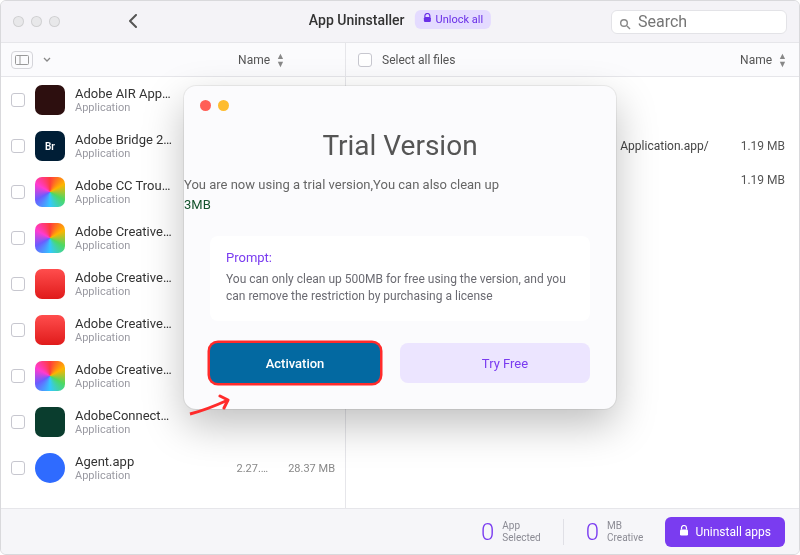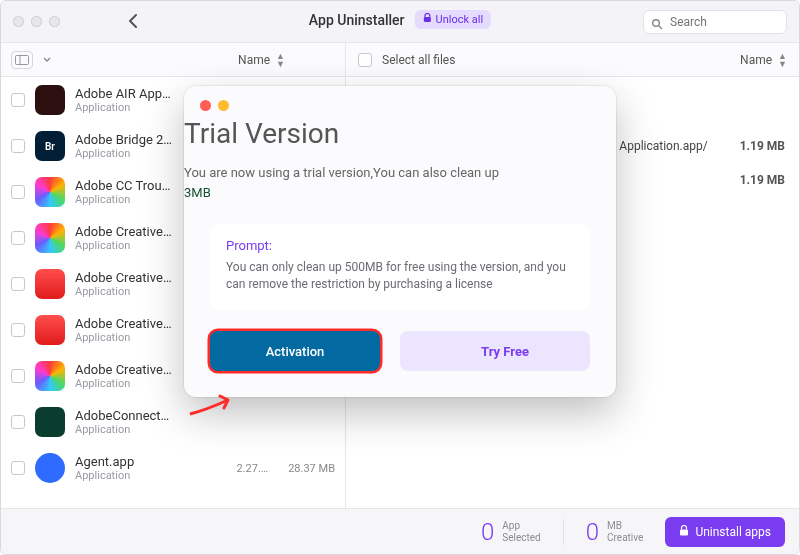--- a/index.html
+++ b/index.html
@@ -6,61 +6,61 @@
   body { background: #fff; width: 800px; height: 555px; overflow: hidden; position: relative; color: #333; }
   .window { width: 800px; height: 555px; border: 1px solid #d9d9dc; border-radius: 6px; background: #f8f8fa; display: flex; flex-direction: column; overflow: hidden; }
   .titlebar { height: 42px; display: flex; align-items: center; padding: 0 12px; border-bottom: 1px solid #e6e6ea; background: #f4f3f7; gap: 8px; }
   .traffic { display: flex; gap: 7px; }
   .dot { width: 11px; height: 11px; border-radius: 50%; border:1px solid rgba(0,0,0,.1); }
   .back-btn { margin-left: 60px; font-size: 18px; color:#555; cursor: pointer; }
   .title-center { position:absolute; left:50%; top:10px; transform:translateX(-50%); display:flex; align-items:center; gap:10px; }
   .app-title { font-size: 14px; font-weight: 500; color:#333; }
   .unlock-pill { background:#e4dbff; color:#6a2fe7; font-size:11px; padding:3px 8px; border-radius:6px; display:flex; gap:4px; align-items:center;}
   .search-wrap { margin-left:auto; }
-  .search { background:#fff; border:1px solid #e3e3e7; border-radius:6px; padding:4px 8px 4px 26px; font-size:12px; width:144px; color:#888; position:relative; height:24px;}
+  .search { background:#fff; border:1px solid #e3e3e7; border-radius:6px; padding:4px 8px 4px 26px; font-size:16px; width:176px; color:#888; position:relative; height:24px;}
   .columns-header { height:34px; border-bottom:1px solid #e6e6ea; display:flex; background:#fbfbfd;}
   .left-pane-head { width:345px; border-right:1px solid #e6e6ea; display:flex; align-items:center; padding:0 10px; gap:10px;}
   .right-pane-head { flex:1; display:flex; align-items:center; padding:0 12px; gap:10px;}
   .view-toggle { width:22px; height:18px; border:1px solid #d5d5da; border-radius:4px; display:inline-flex; align-items:center; justify-content:center; font-size:10px; color:#777;}
   .chev { font-size:10px; color:#777; }
   .sort-label { flex:1; display:flex; align-items:center; gap:6px; font-size:12px; color:#555; justify-content:flex-end; padding-right:50px;}
   .sort-ud { font-size:9px; color:#888; line-height:8px; display:flex; flex-direction:column;}
   .cbox { width:14px; height:14px; border:1.3px solid #c7c7cf; border-radius:3px; display:inline-block; background:#fff;}
   .content { flex:1; display:flex; overflow:hidden; }
   .left-list { width:345px; border-right:1px solid #e6e6ea; background:#fff; overflow:hidden; }
   .row { display:flex; align-items:center; padding:8px 10px; gap:10px; }
   .row .cbox { flex-shrink:0; }
   .app-icon { width:30px; height:30px; border-radius:7px; flex-shrink:0; display:flex; align-items:center; justify-content:center; font-size:12px; color:#fff; font-weight:600;}
   .app-meta { flex:1; min-width:0; }
   .app-name { font-size:13px; color:#333; white-space:nowrap; overflow:hidden; text-overflow:ellipsis;}
   .app-type { font-size:11px; color:#9a9aa2;}
   .row-sizes { font-size:11px; color:#888; display:flex; gap:20px;}
   .right-pane { flex:1; background:#fff; position:relative; }
   .right-row { display:flex; align-items:center; padding:10px 14px; font-size:12px; color:#444; gap:12px;}
-  .right-size { margin-left:auto; color:#555;font-weight:bold;}
+  .right-size { margin-left:auto; color:#555;}
   .footer { height:46px; border-top:1px solid #e6e6ea; background:#f6f6f9; display:flex; align-items:center; padding:0 14px; gap:22px; justify-content:flex-end;}
   .stat { display:flex; align-items:center; gap:8px; }
   .stat-num { font-size:24px; font-weight:300; color:#7a3cf0; }
   .stat-lbl { font-size:10px; color:#8b8b94; line-height:12px;}
   .divider { width:1px; height:26px; background:#e0e0e6;}
   .uninstall-btn { background:#7a3cf0; color:#fff; border:none; border-radius:6px; padding:8px 14px; font-size:12px; display:flex; gap:6px; align-items:center; cursor:pointer;}
   .modal-overlay { position:absolute; inset:0; display:flex; align-items:flex-start; justify-content:center; }
   .modal { margin-top:86px; width:432px; background:#fbfbfd; border-radius:12px; box-shadow:0 16px 40px rgba(0,0,0,.25), 0 0 0 1px rgba(0,0,0,.06); padding:0 0 26px 0; }
   .modal-traffic { display:flex; gap:7px; padding:14px 0 0 16px;}
   .m-dot { width:11px; height:11px; border-radius:50%; }
-  .m-title { text-align:left; font-size:28px; font-weight:400; color:#555; margin-top:6px;}
+  .m-title { text-align:center; font-size:28px; font-weight:400; color:#555; margin-top:18px;}
   .m-sub { font-size:13px; color:#666; margin-top:14px; line-height:18px;}
   .m-sub .accent { color:#14532d; display:block; margin-top:2px;}
   .prompt-box { margin:22px 26px 0 26px; background:#fff; border-radius:8px; padding:14px 16px 16px 16px;}
   .prompt-title { color:#7a3cf0; font-size:13px; margin-bottom:6px;}
   .prompt-text { font-size:12px; color:#6b6b72; line-height:17px;}
   .m-actions { display:flex; gap:20px; margin:22px 26px 0 26px;}
   .btn { flex:1; height:40px; border-radius:8px; font-size:13px; border:none; cursor:pointer; display:flex; align-items:center; justify-content:center;}
   .btn-primary { background:#0369a1; color:#fff; box-shadow:0 0 0 2.5px #ff2b2b; font-weight:500;}
-  .btn-secondary { background:#ece5ff; color:#7a3cf0; font-weight:700;padding-left:20px;}
+  .btn-secondary { background:#ece5ff; color:#7a3cf0; font-weight:400;padding-left:20px;}
   .arrow { position:absolute; left:188px; top:394px; color:#ff2b2b; pointer-events:none;}
   .ic-rainbow { background: conic-gradient(#ff3b3b,#ffb400,#4cd964,#34c8ff,#6a5cff,#ff3bd1,#ff3b3b);}
   .ic-red { background: linear-gradient(#ff4d4d,#e01b1b);}
   .ic-dark { background:#2d0f0f;}
   .ic-darkgrey { background:#001e36; font-size:10px;}
   .ic-green { background:#0a3d2e;}
   .ic-blue { background:#2f6bff; border-radius:50%;}
   .sort-right { margin-left:auto; display:flex; align-items:center; gap:6px; font-size:12px; color:#555;}
   .select-all { font-size:12px; color:#555; }
 </style>

